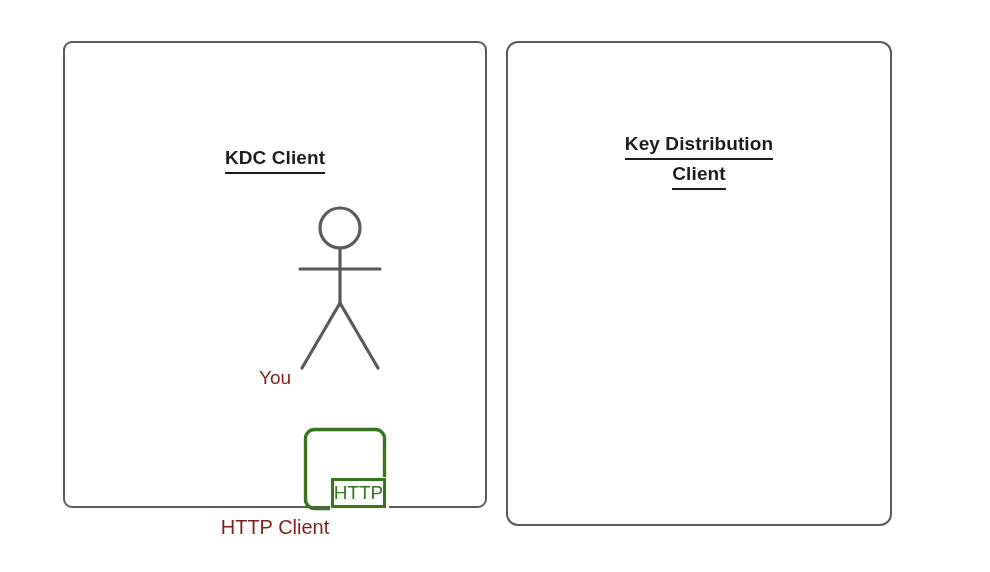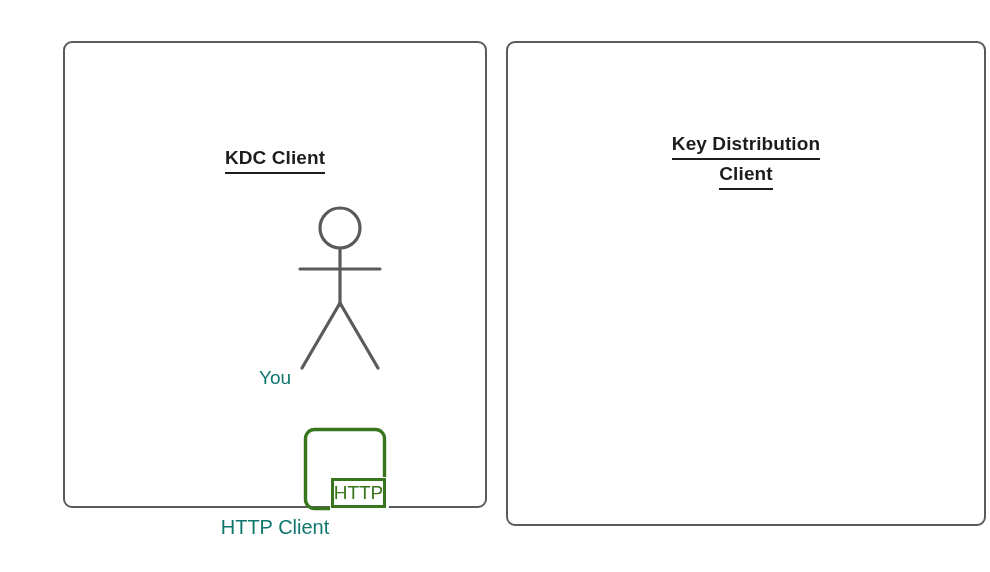--- a/index.html
+++ b/index.html
@@ -31,22 +31,23 @@
   }
   #panel-kdc-client {
     left: 63px;
     top: 41px;
     width: 424px;
     height: 467px;
   }
   #panel-kdc {
     left: 506px;
     top: 41px;
-    width: 480px;
+    width: 386px;
     height: 485px;
+    border-radius: 12px;
   }
 
   .panel-title {
     position: absolute;
     left: 0;
     right: 0;
     text-align: center;
     font-size: 19px;
     font-weight: bold;
     color: #1d1d1d;
@@ -70,21 +71,21 @@
     height: 200px;
   }
   #actor-you svg { display: block; }
 
   .actor-label {
     position: absolute;
     left: 0;
     right: 0;
     text-align: center;
     font-size: 19px;
-    color: #0f766e;
+    color: #7f1d1d;
     line-height: 22px;
   }
   #label-you {
     top: 324px;
   }
 
   
   #http-service-icon {
     position: absolute;
     left: 236px;

